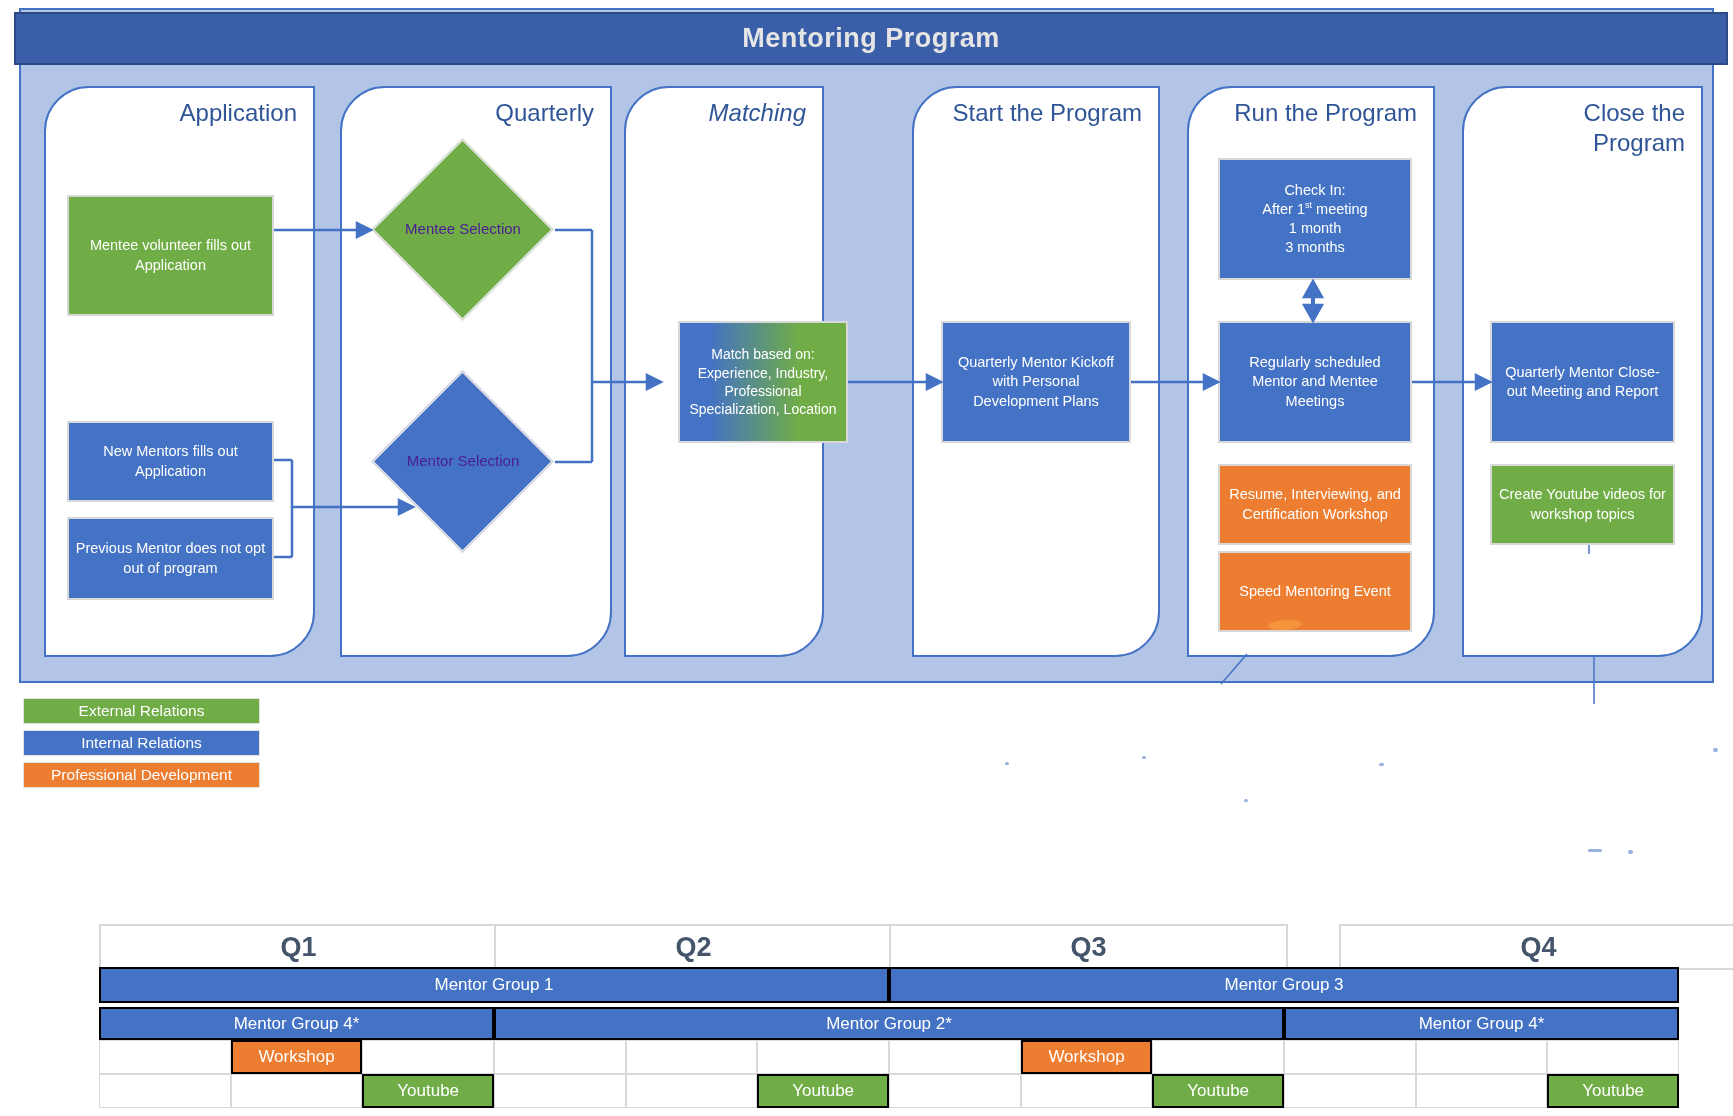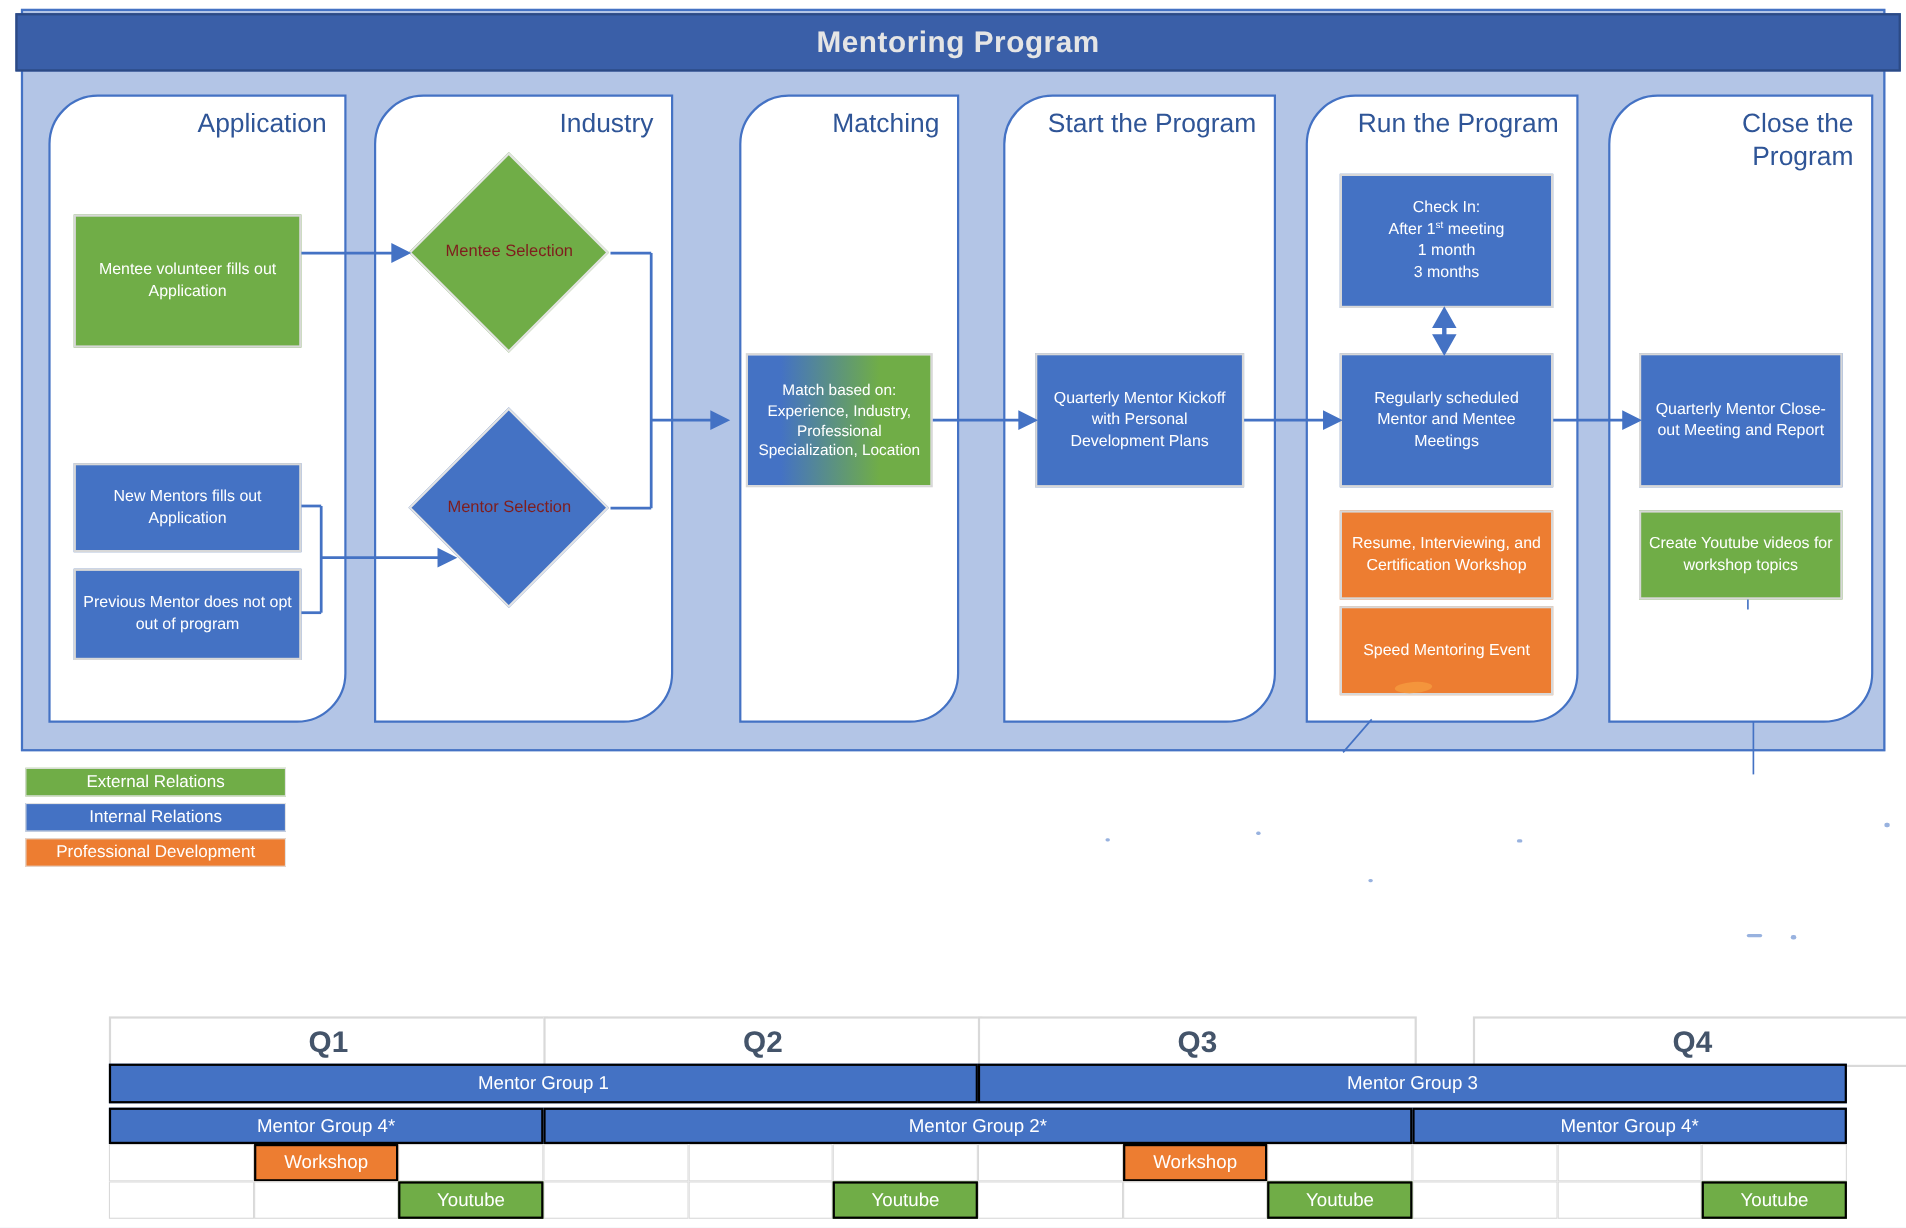--- a/index.html
+++ b/index.html
@@ -17,21 +17,21 @@
   .panel-title.wrap{white-space:normal;width:150px;}
   
   .fbox{display:flex;align-items:center;justify-content:center;text-align:center;color:#fff;
         font-size:14.5px;line-height:1.32;padding:4px 6px;border:2px solid #d8d8d8;}
   .blue{background:#4472c4;}
   .green{background:#70ad47;}
   .orange{background:#ed7d31;}
   .gradient{background:linear-gradient(90deg,#4472c4 18%,#70ad47 72%);}
   
   .diamond{width:129px;height:129px;transform:rotate(45deg);border:2px solid #e4e4e4;}
-  .diamond-label{width:160px;text-align:center;color:#7f1d1d;font-size:15px;}
+  .diamond-label{width:160px;text-align:center;color:#4c1d95;font-size:15px;}
   
   .legend-row{position:absolute;left:0;width:237px;height:26px;display:flex;align-items:center;justify-content:center;
               color:#fff;font-size:15.5px;border:1px solid #e3e3e3;box-sizing:border-box;}
   
   .speck{position:absolute;background:rgba(68,114,196,.55);border-radius:2px;}
   
   #timeline{left:99px;top:924px;width:1580px;height:184px;}
   .q-cell{position:absolute;top:0;height:42px;background:#fff;border:2px solid #d9d9d9;
           display:flex;align-items:center;justify-content:center;font-size:27px;font-weight:bold;color:#44546a;}
   .tl-bar{position:absolute;display:flex;align-items:center;justify-content:center;color:#fff;
@@ -48,23 +48,23 @@
   <div class="abs" id="outer-frame"></div>
 
   <div class="abs" id="banner">
     <span>Mentoring Program</span>
   </div>
 
   <div class="abs panel" style="left:44px;width:271px;">
     <div class="panel-title">Application</div>
   </div>
   <div class="abs panel" style="left:340px;width:272px;">
-    <div class="panel-title">Industry</div>
-  </div>
-  <div class="abs panel" style="left:672px;width:200px;">
+    <div class="panel-title">Quarterly</div>
+  </div>
+  <div class="abs panel" style="left:624px;width:200px;font-style:italic;">
     <div class="panel-title">Matching</div>
   </div>
   <div class="abs panel" style="left:912px;width:248px;">
     <div class="panel-title">Start the Program</div>
   </div>
   <div class="abs panel" style="left:1187px;width:248px;">
     <div class="panel-title">Run the Program</div>
   </div>
   <div class="abs panel" style="left:1462px;width:241px;">
     <div class="panel-title wrap">Close the Program</div>

